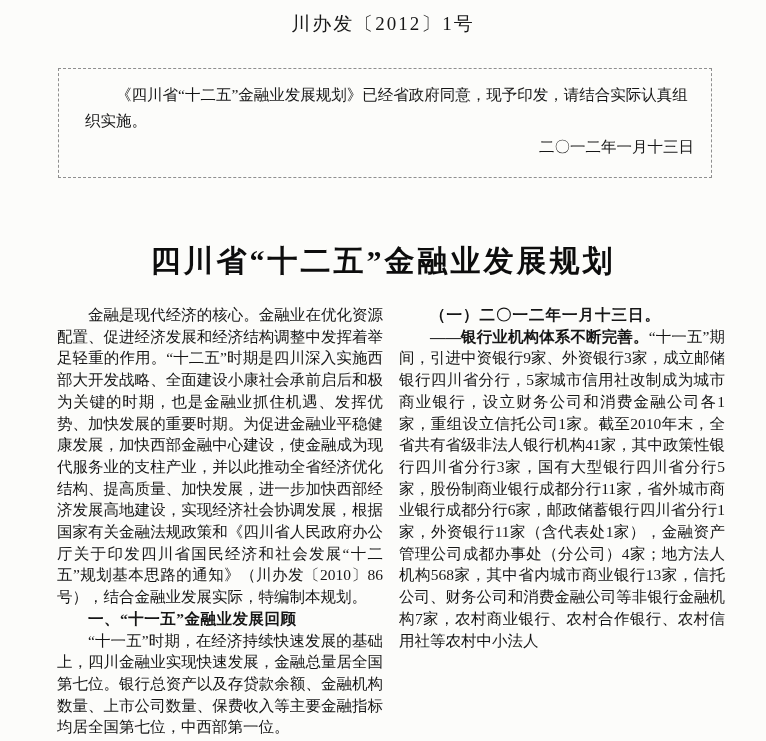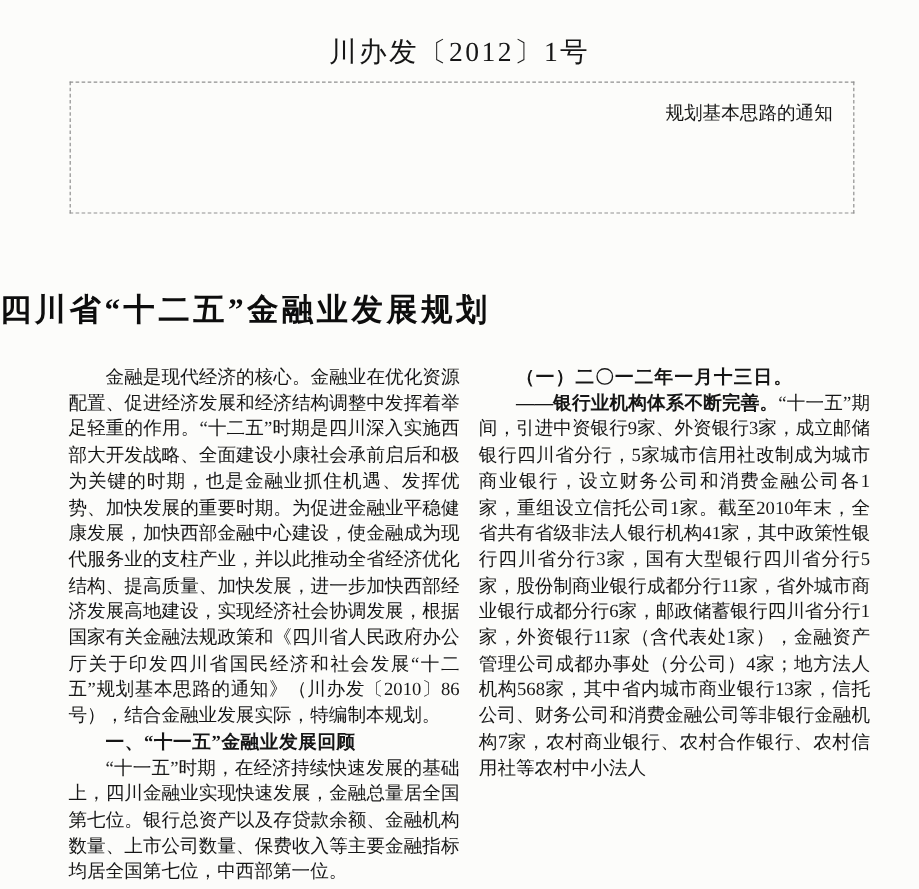--- a/index.html
+++ b/index.html
@@ -11,25 +11,25 @@
     position: relative;
     width: 766px;
     height: 741px;
     background: #fcfcfa;
     overflow: hidden;
     color: #161616;
     font-family: "Liberation Serif", "DejaVu Serif", serif;
   }
   .doc-number {
     position: absolute;
-    top: 28px;
+    top: 11px;
     left: 0;
     width: 100%;
     text-align: center;
-    font-size: 23px;
+    font-size: 19px;
     letter-spacing: 2px;
   }
   .notice-box {
     position: absolute;
     left: 58px;
     top: 68px;
     width: 654px;
     height: 110px;
     box-sizing: border-box;
     border: 1px dashed #8f8f8f;
@@ -39,21 +39,22 @@
   }
   .notice-box p { margin: 0; }
   .notice-body { text-indent: 2em; }
   .notice-date { text-align: right; padding-right: 2px; }
   .doc-title {
     position: absolute;
     top: 241px;
     left: 0;
     width: 100%;
     margin: 0;
-    font-size: 26px;
+    text-align: center;
+    font-size: 30px;
     font-weight: 700;
     letter-spacing: 3px;
     color: #0d0d0d;
   }
   .columns {
     position: absolute;
     top: 304px;
     left: 57px;
     width: 668px;
     display: flex;
@@ -82,21 +83,22 @@
   .lead { font-weight: 700; }
 </style>
 </head>
 <body>
 
 <div class="page">
 
   <div class="doc-number">川办发〔2012〕1号</div>
 
   <div class="notice-box">
-    <p class="notice-date">规划基本思路的通知</p>
+    <p class="notice-body">《四川省“十二五”金融业发展规划》已经省政府同意，现予印发，请结合实际认真组织实施。</p>
+    <p class="notice-date">二〇一二年一月十三日</p>
   </div>
 
   <h1 class="doc-title">四川省“十二五”金融业发展规划</h1>
 
   <div class="columns">
 
     <div class="column">
       <p>金融是现代经济的核心。金融业在优化资源配置、促进经济发展和经济结构调整中发挥着举足轻重的作用。“十二五”时期是四川深入实施西部大开发战略、全面建设小康社会承前启后和极为关键的时期，也是金融业抓住机遇、发挥优势、加快发展的重要时期。为促进金融业平稳健康发展，加快西部金融中心建设，使金融成为现代服务业的支柱产业，并以此推动全省经济优化结构、提高质量、加快发展，进一步加快西部经济发展高地建设，实现经济社会协调发展，根据国家有关金融法规政策和《四川省人民政府办公厅关于印发四川省国民经济和社会发展“十二五”规划基本思路的通知》（川办发〔2010〕86号），结合金融业发展实际，特编制本规划。</p>
       <p class="heading">一、“十一五”金融业发展回顾</p>
       <p>“十一五”时期，在经济持续快速发展的基础上，四川金融业实现快速发展，金融总量居全国第七位。银行总资产以及存贷款余额、金融机构数量、上市公司数量、保费收入等主要金融指标均居全国第七位，中西部第一位。</p>

